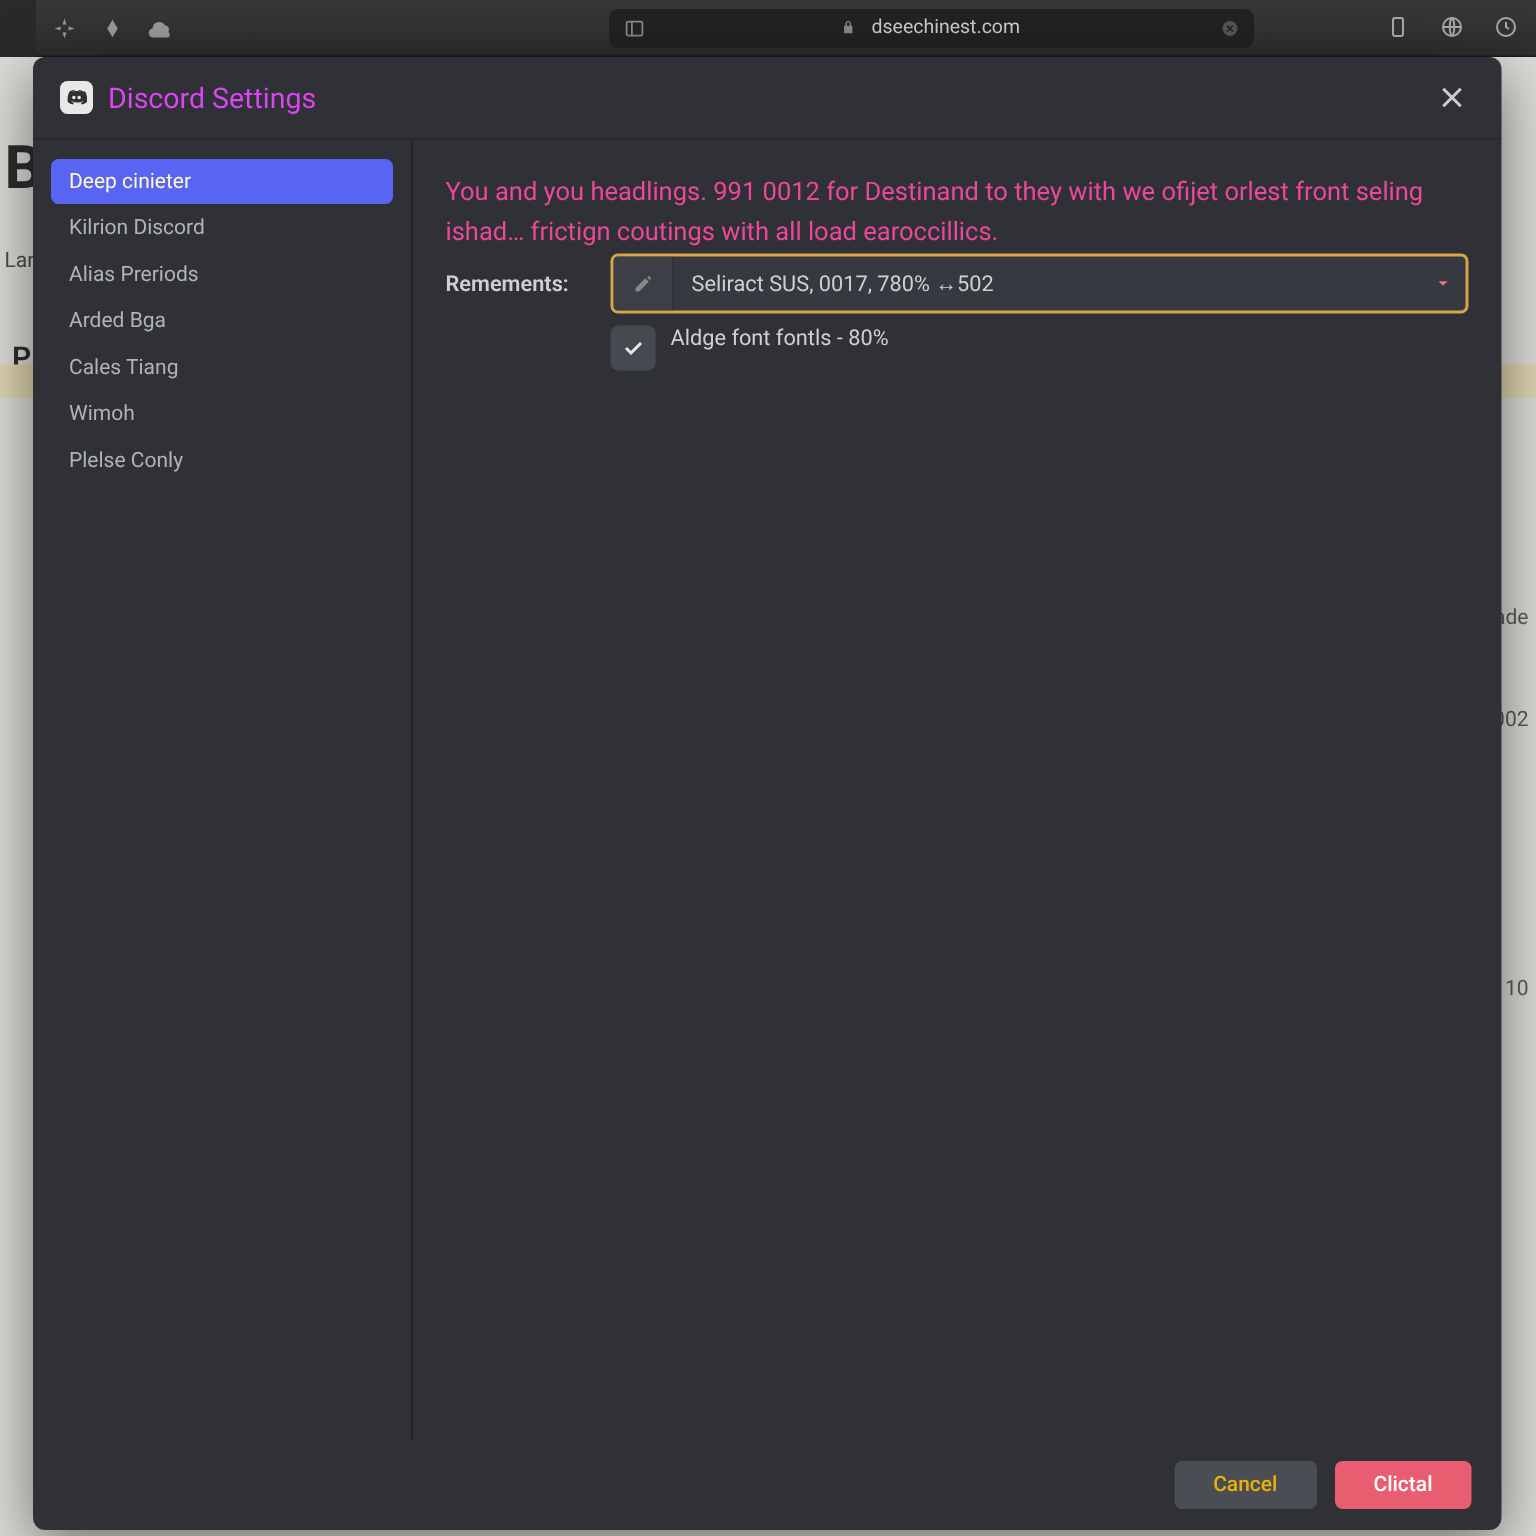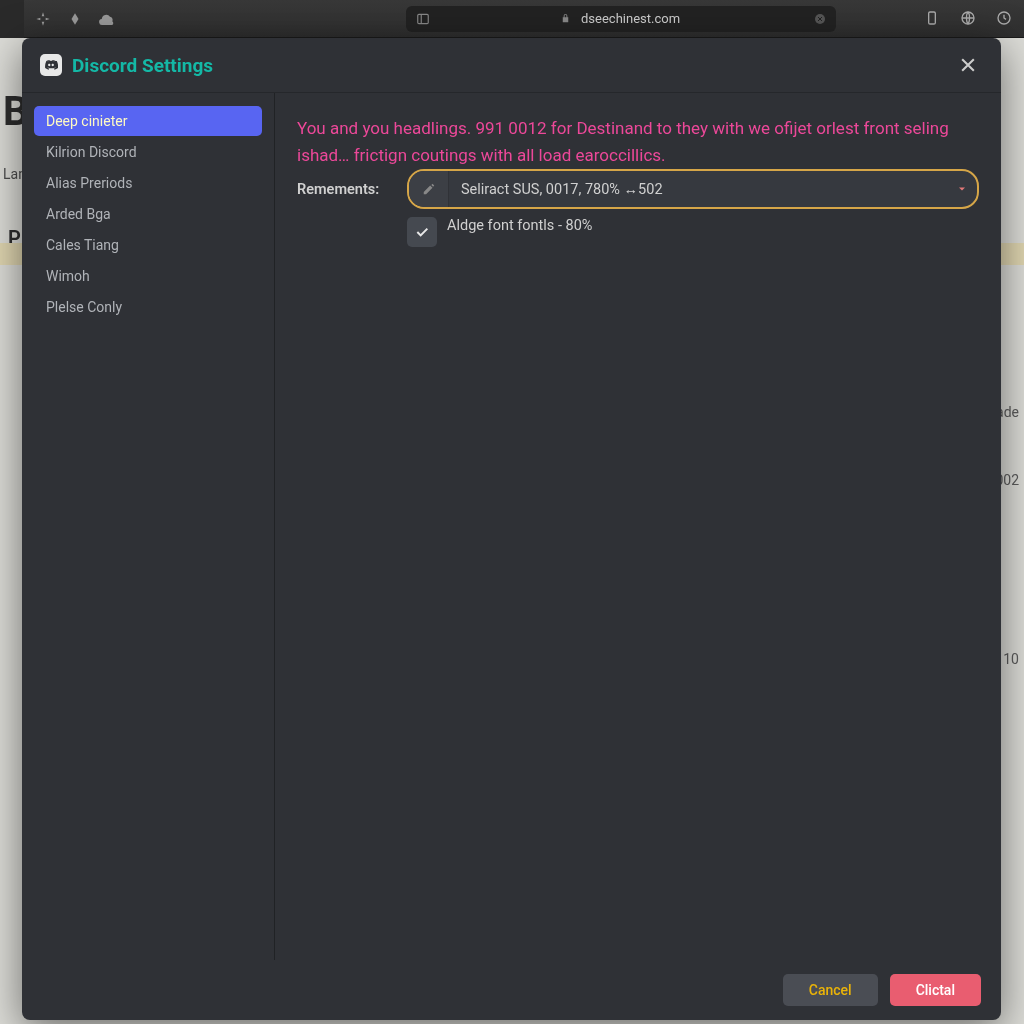--- a/index.html
+++ b/index.html
@@ -186,23 +186,23 @@
       align-items: center;
       justify-content: center;
     }
     
     .modal-logo svg {
       width: 14px;
       height: 14px;
     }
     
     .modal-title {
-      color: #14b8a6;
+      color: #d946ef;
       font-size: 19px;
-      font-weight: 700;
+      font-weight: 400;
     }
     
     .modal-close {
       margin-left: auto;
       width: 30px;
       height: 30px;
       color: #ccc;
       cursor: pointer;
       display: flex;
       align-items: center;
@@ -263,21 +263,21 @@
       font-size: 14.5px;
       font-weight: 600;
       width: 98px;
     }
     
     .select-wrap {
       flex: 1;
       display: flex;
       height: 40px;
       border: 2px solid #d6a648;
-      border-radius: 17px;
+      border-radius: 5px;
       overflow: hidden;
       background: #36393f;
     }
     
     .select-icon-box {
       width: 40px;
       background: #3c3f45;
       display: flex;
       align-items: center;
       justify-content: center;

